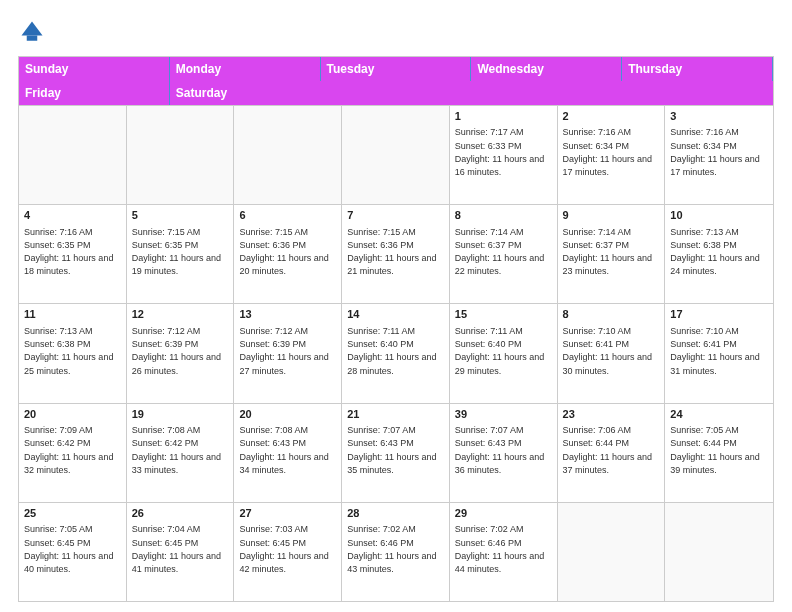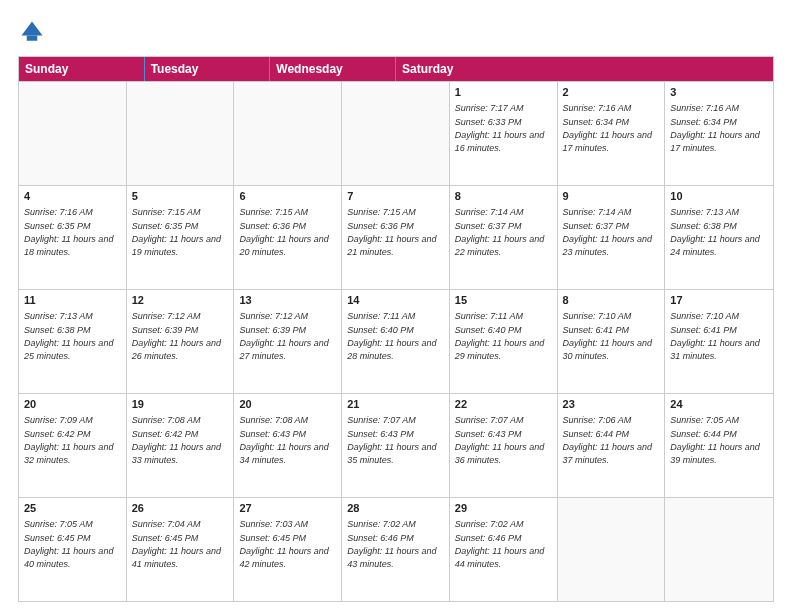--- a/index.html
+++ b/index.html
@@ -52,22 +52,22 @@
       color: #444;
     }
     .calendar {
       flex: 1;
       display: flex;
       flex-direction: column;
       border: 1px solid #ccc;
     }
     .cal-header {
       display: grid;
-      grid-template-columns: repeat(6, 1fr);
-      background: #be185d;
+      grid-template-columns: repeat(5, 1fr);
+      background: #d946ef;
     }
     .cal-header-cell {
       color: #fff;
       font-size: 12px;
       font-weight: bold;
       padding: 5px 6px;
       text-align: left;
       border-right: 1px solid #4a8fd5;
     }
     .cal-header-cell:last-child { border-right: none; }
@@ -97,21 +97,20 @@
       font-size: 11px;
       font-weight: bold;
       color: #222;
       display: block;
       margin-bottom: 1px;
     }
     .cell-text {
       font-size: 9px;
       color: #333;
       line-height: 1.35;
-      font-style: italic;
     }
   </style>
 </head>
 <body>
 
 <div class="page">
   <div class="header">
     <div class="logo">
       <svg class="logo-icon" viewBox="0 0 32 32">
         <polygon points="16,4 28,20 4,20" fill="#2a6db5"></polygon>
@@ -124,22 +123,25 @@
     </div>
     <div class="title-block">
       <div class="title-month"></div>
       <div class="title-location"></div>
     </div>
   </div>
 
   <div class="calendar">
     <div class="cal-header">
     <div class="cal-header-cell">Sunday</div>
+        <div class="cal-header-cell">Monday</div>
         <div class="cal-header-cell">Tuesday</div>
         <div class="cal-header-cell">Wednesday</div>
+        <div class="cal-header-cell">Thursday</div>
+        <div class="cal-header-cell">Friday</div>
         <div class="cal-header-cell">Saturday</div>
       </div>
     <div class="cal-body">
     <div class="cal-row">
           <div class="cal-cell empty"></div>
           <div class="cal-cell empty"></div>
           <div class="cal-cell empty"></div>
           <div class="cal-cell empty"></div>
           <div class="cal-cell"><span class="day-number">1</span><span class="cell-text" style="white-space: pre-wrap;">Sunrise: 7:17 AM
 Sunset: 6:33 PM
@@ -203,21 +205,21 @@
 Daylight: 11 hours and 32 minutes.</span></div>
           <div class="cal-cell"><span class="day-number">19</span><span class="cell-text" style="white-space: pre-wrap;">Sunrise: 7:08 AM
 Sunset: 6:42 PM
 Daylight: 11 hours and 33 minutes.</span></div>
           <div class="cal-cell"><span class="day-number">20</span><span class="cell-text" style="white-space: pre-wrap;">Sunrise: 7:08 AM
 Sunset: 6:43 PM
 Daylight: 11 hours and 34 minutes.</span></div>
           <div class="cal-cell"><span class="day-number">21</span><span class="cell-text" style="white-space: pre-wrap;">Sunrise: 7:07 AM
 Sunset: 6:43 PM
 Daylight: 11 hours and 35 minutes.</span></div>
-          <div class="cal-cell"><span class="day-number">22</span><span class="cell-text" style="white-space: pre-wrap;">Sunrise: 7:07 AM
+          <div class="cal-cell"><span class="day-number">39</span><span class="cell-text" style="white-space: pre-wrap;">Sunrise: 7:07 AM
 Sunset: 6:43 PM
 Daylight: 11 hours and 36 minutes.</span></div>
           <div class="cal-cell"><span class="day-number">23</span><span class="cell-text" style="white-space: pre-wrap;">Sunrise: 7:06 AM
 Sunset: 6:44 PM
 Daylight: 11 hours and 37 minutes.</span></div>
           <div class="cal-cell"><span class="day-number">24</span><span class="cell-text" style="white-space: pre-wrap;">Sunrise: 7:05 AM
 Sunset: 6:44 PM
 Daylight: 11 hours and 39 minutes.</span></div>
         </div>
         <div class="cal-row">

